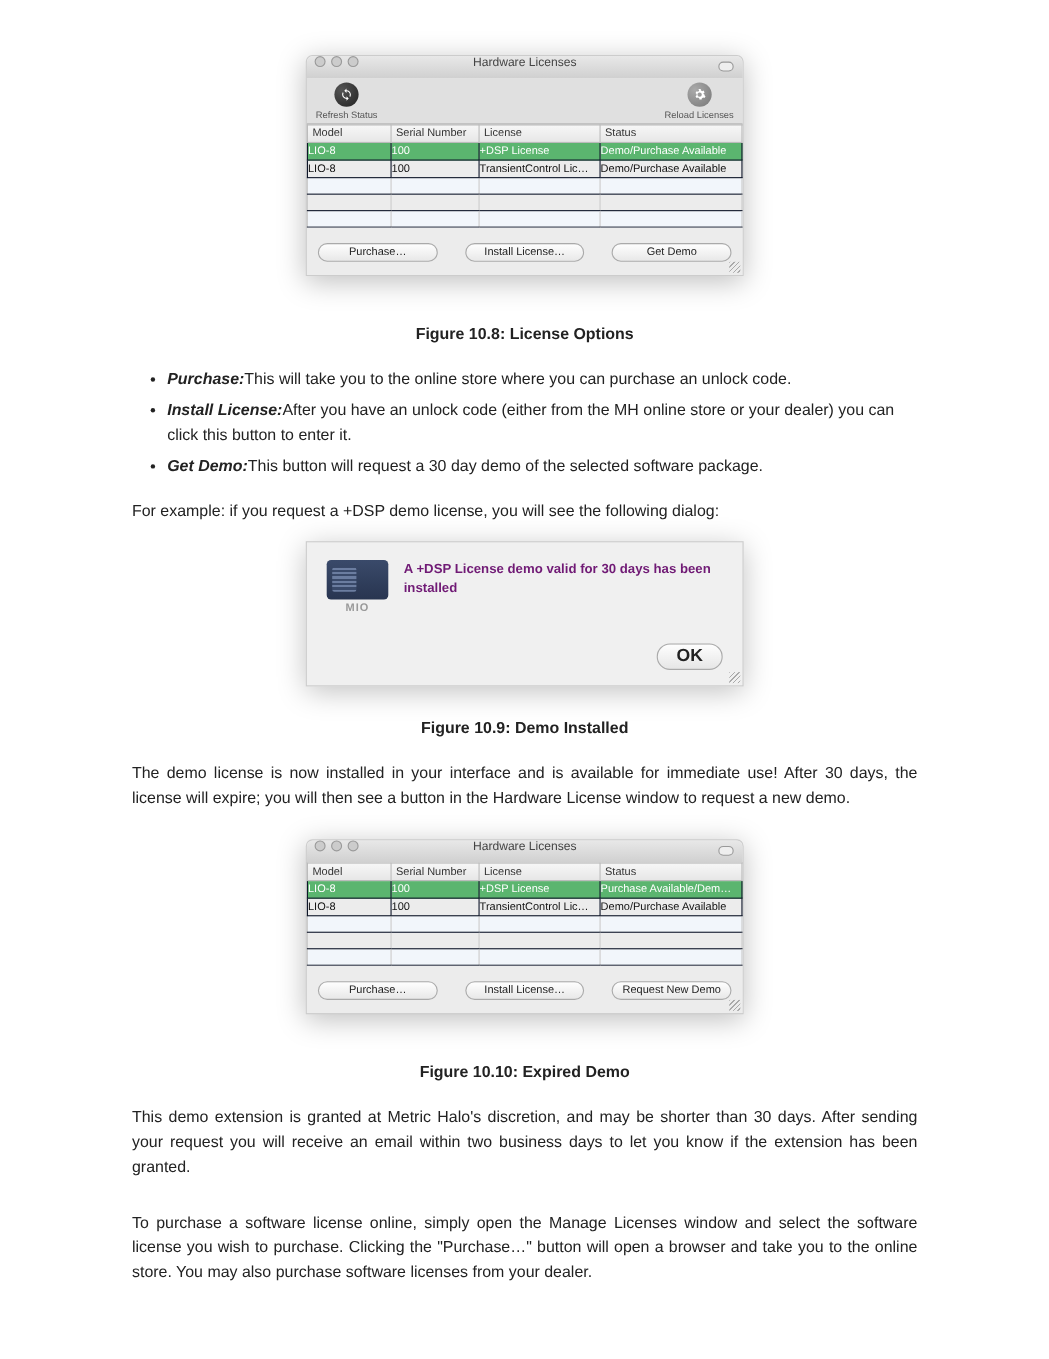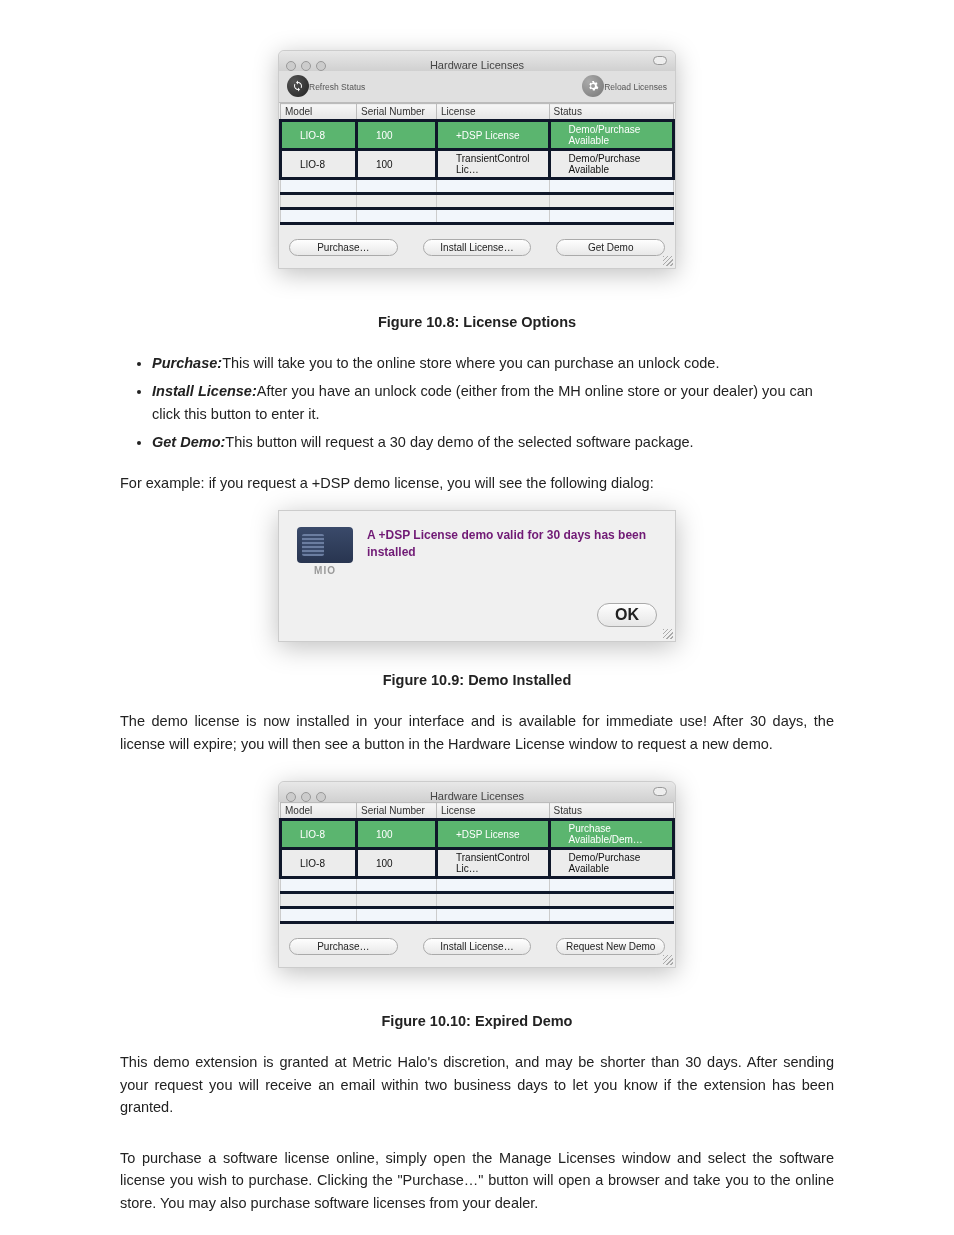--- a/index.html
+++ b/index.html
@@ -28,21 +28,21 @@
     width: 398px;
     margin: 0 auto 45px auto;
     background: #ececec;
     border: 1px solid #ccc;
     border-radius: 6px 6px 0 0;
     box-shadow: 0 5px 25px rgba(0,0,0,0.25);
     position: relative;
   }
   .titlebar {
     display: flex;
-    align-items: flex-end;
+    align-items: flex-start;
     height: 20px;
     background: linear-gradient(#e8e8e8, #d0d0d0);
     border-radius: 6px 6px 0 0;
     position: relative;
   }
   .traffic {
     display: flex;
     gap: 5px;
     margin-left: 7px;
   }
@@ -68,21 +68,21 @@
   }
   .toolbar {
     display: flex;
     justify-content: space-between;
     padding: 4px 8px 3px 8px;
     background: #e0e0e0;
     border-bottom: 1px solid #bbb;
   }
   .tool-item {
     display: flex;
-    flex-direction: row;
+    flex-direction: column;
     align-items: center;
     font-size: 8.5px;
     color: #555;
   }
   .tool-icon {
     width: 22px; height: 22px;
     border-radius: 50%;
     margin-bottom: 2px;
     background: radial-gradient(circle at 30% 30%, #555, #222);
     display: flex; align-items: center; justify-content: center;
@@ -99,22 +99,22 @@
   }
   .table th {
     background: linear-gradient(#f6f6f6, #e6e6e6);
     font-weight: 400;
     text-align: left;
     padding: 2px 4px;
     border: 1px solid #bbb;
     color: #333;
   }
   .table td {
-    padding: 2px 18px;
-    border: 3px solid #0f172a;
+    padding: 2px 0;
+    border: 1px solid #0f172a;
     color: #111;
     height: 15px;
   }
   .row-green td {
     background: #5bb56f;
     color: #fff;
   }
   .table td.empty { border-left: 1px solid #ccc; border-right: 1px solid #ccc; }
   .table tr.alt td { background: #f2f6fb; }
   .button-row {

